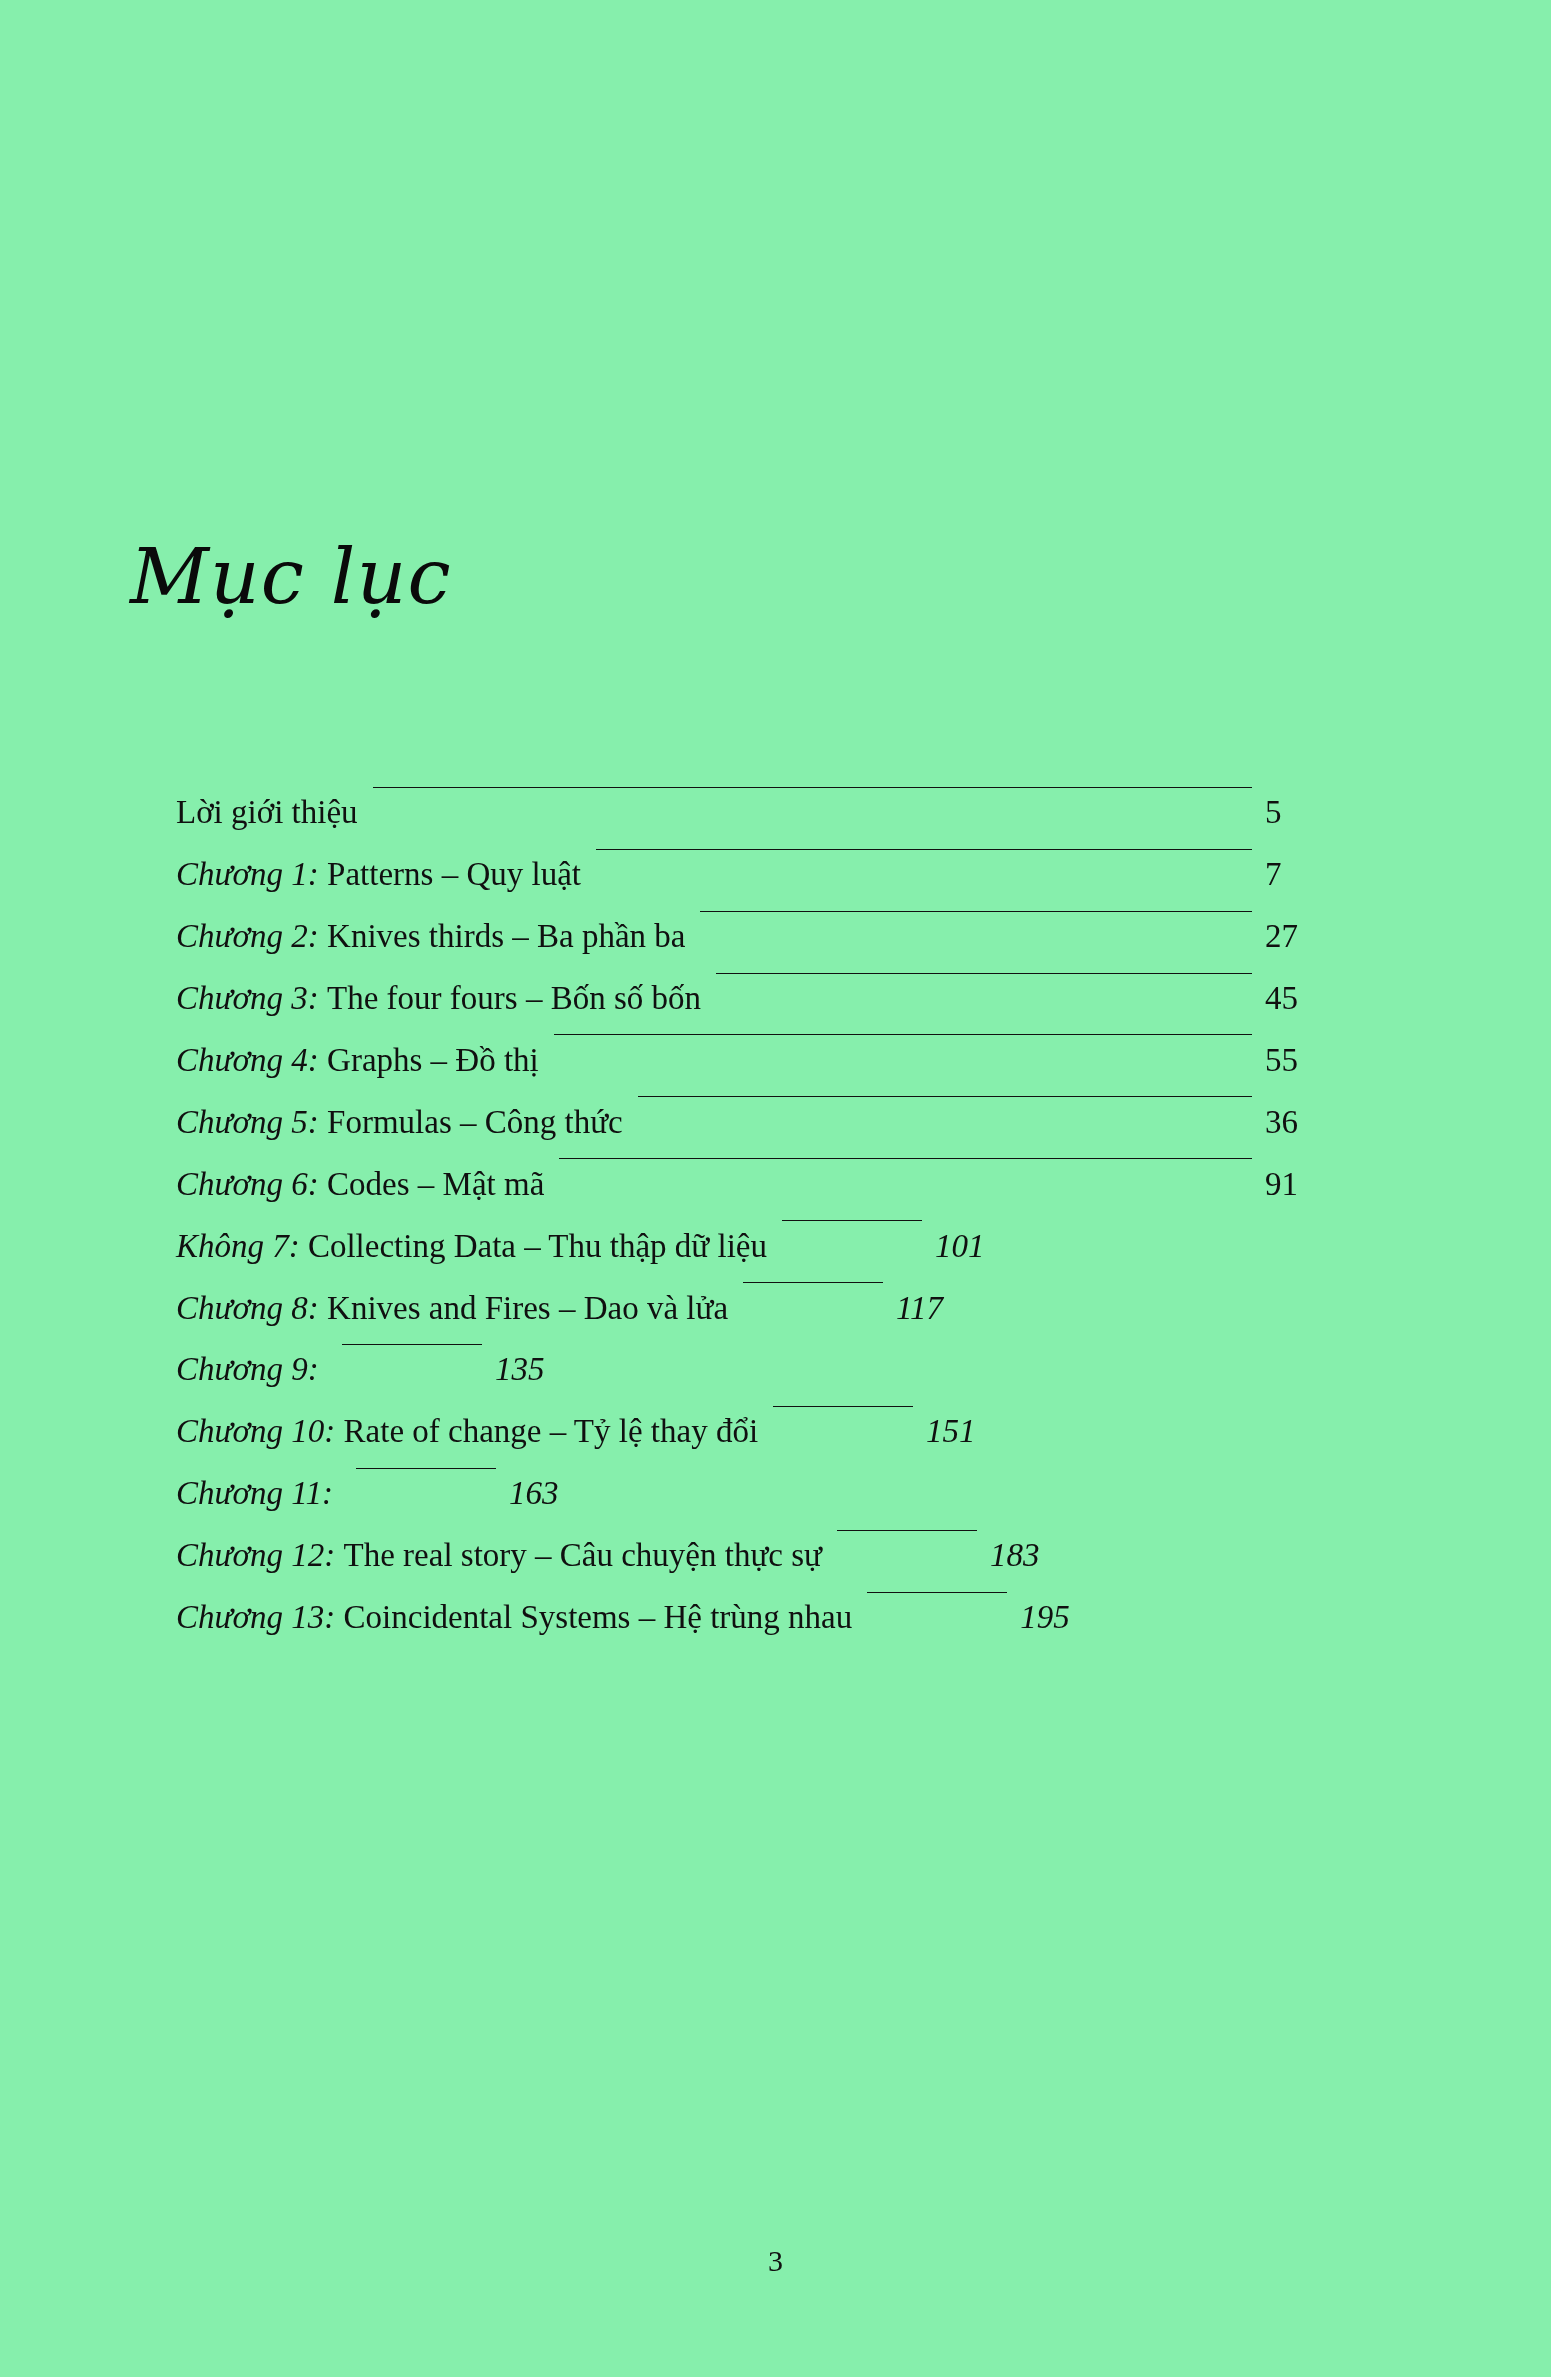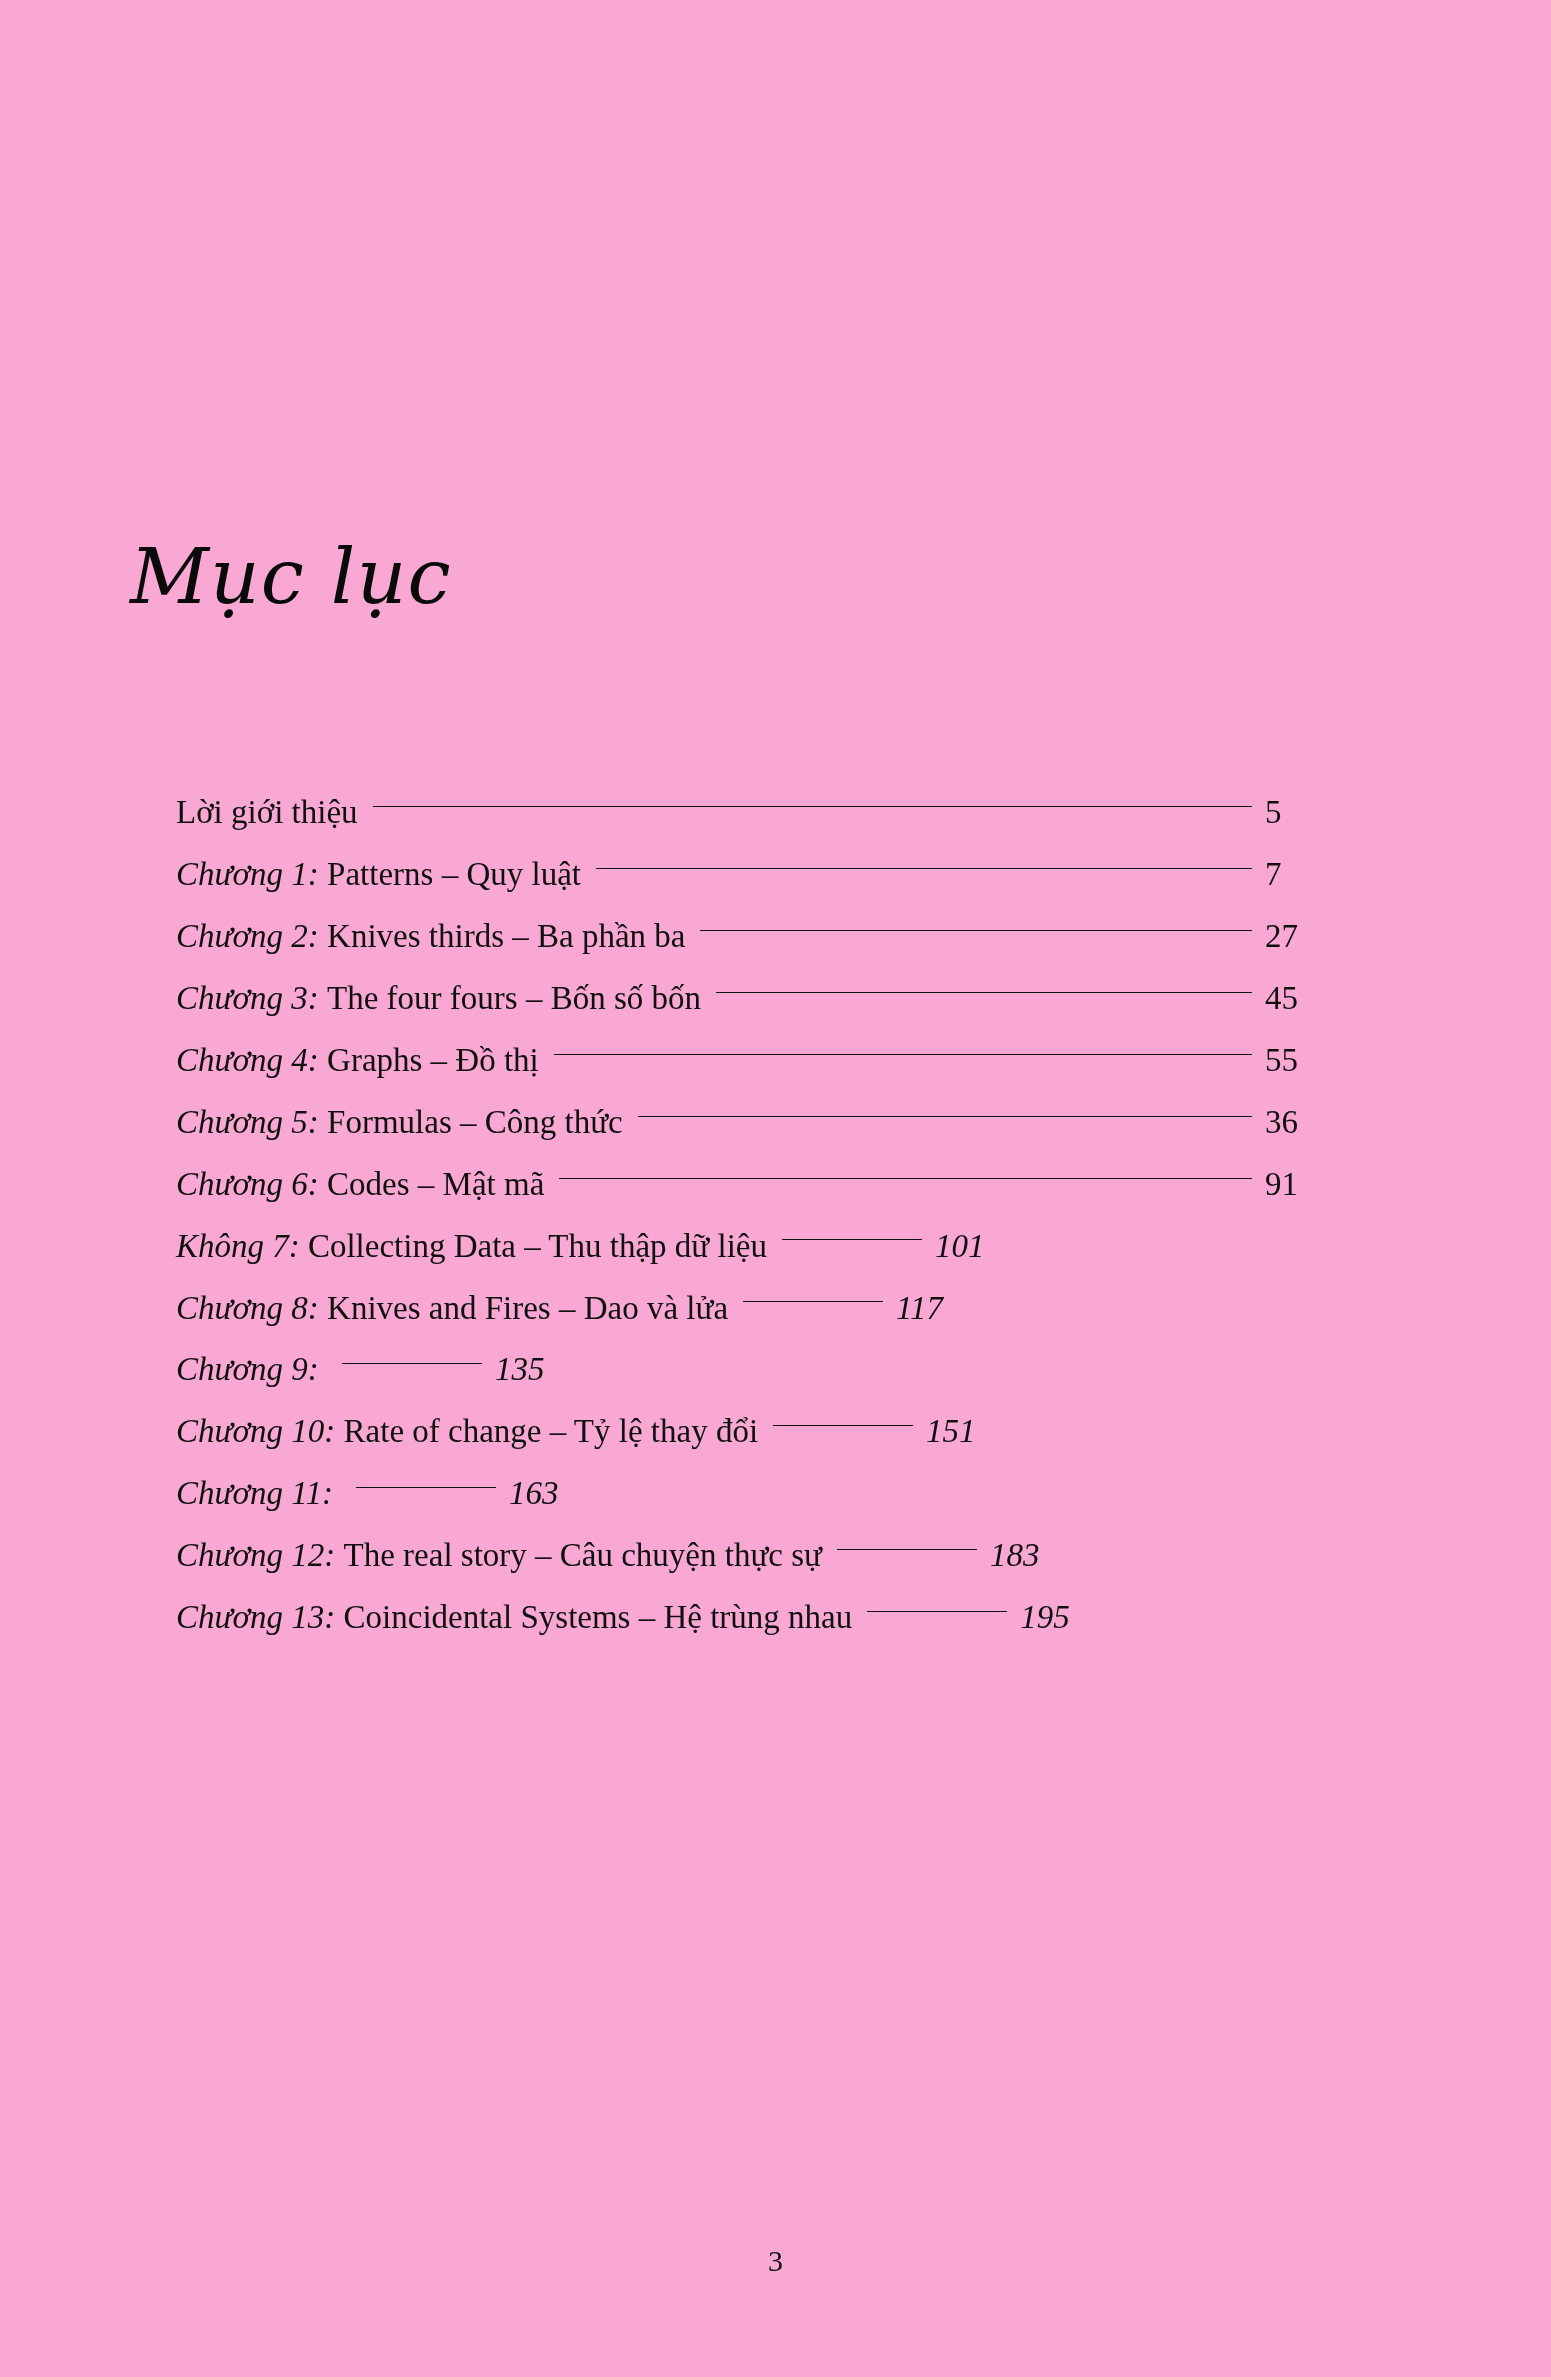--- a/index.html
+++ b/index.html
@@ -4,21 +4,21 @@
 <style>
   html, body {
     margin: 0;
     padding: 0;
     background: #ffffff;
   }
   .page {
     position: relative;
     width: 1551px;
     height: 2377px;
-    background: #f9a8d4;
+    background: #86efac;
     font-family: "Liberation Serif", serif;
     color: #111111;
     overflow: hidden;
   }
   .page-title {
     position: absolute;
     left: 130px;
     top: 480px;
     font-family: "DejaVu Serif", serif;
     font-style: italic;
@@ -29,21 +29,21 @@
     white-space: nowrap;
   }
   .toc {
     position: absolute;
     left: 176px;
     top: 793px;
     width: 1164px;
   }
   .toc-row {
     display: flex;
-    align-items: center;
+    align-items: flex-start;
     width: 100%;
     margin-bottom: 23px;
     font-size: 33px;
     line-height: 1.18;
     color: #101010;
   }
   .toc-label {
     white-space: nowrap;
     display: flex;
     align-items: baseline;

